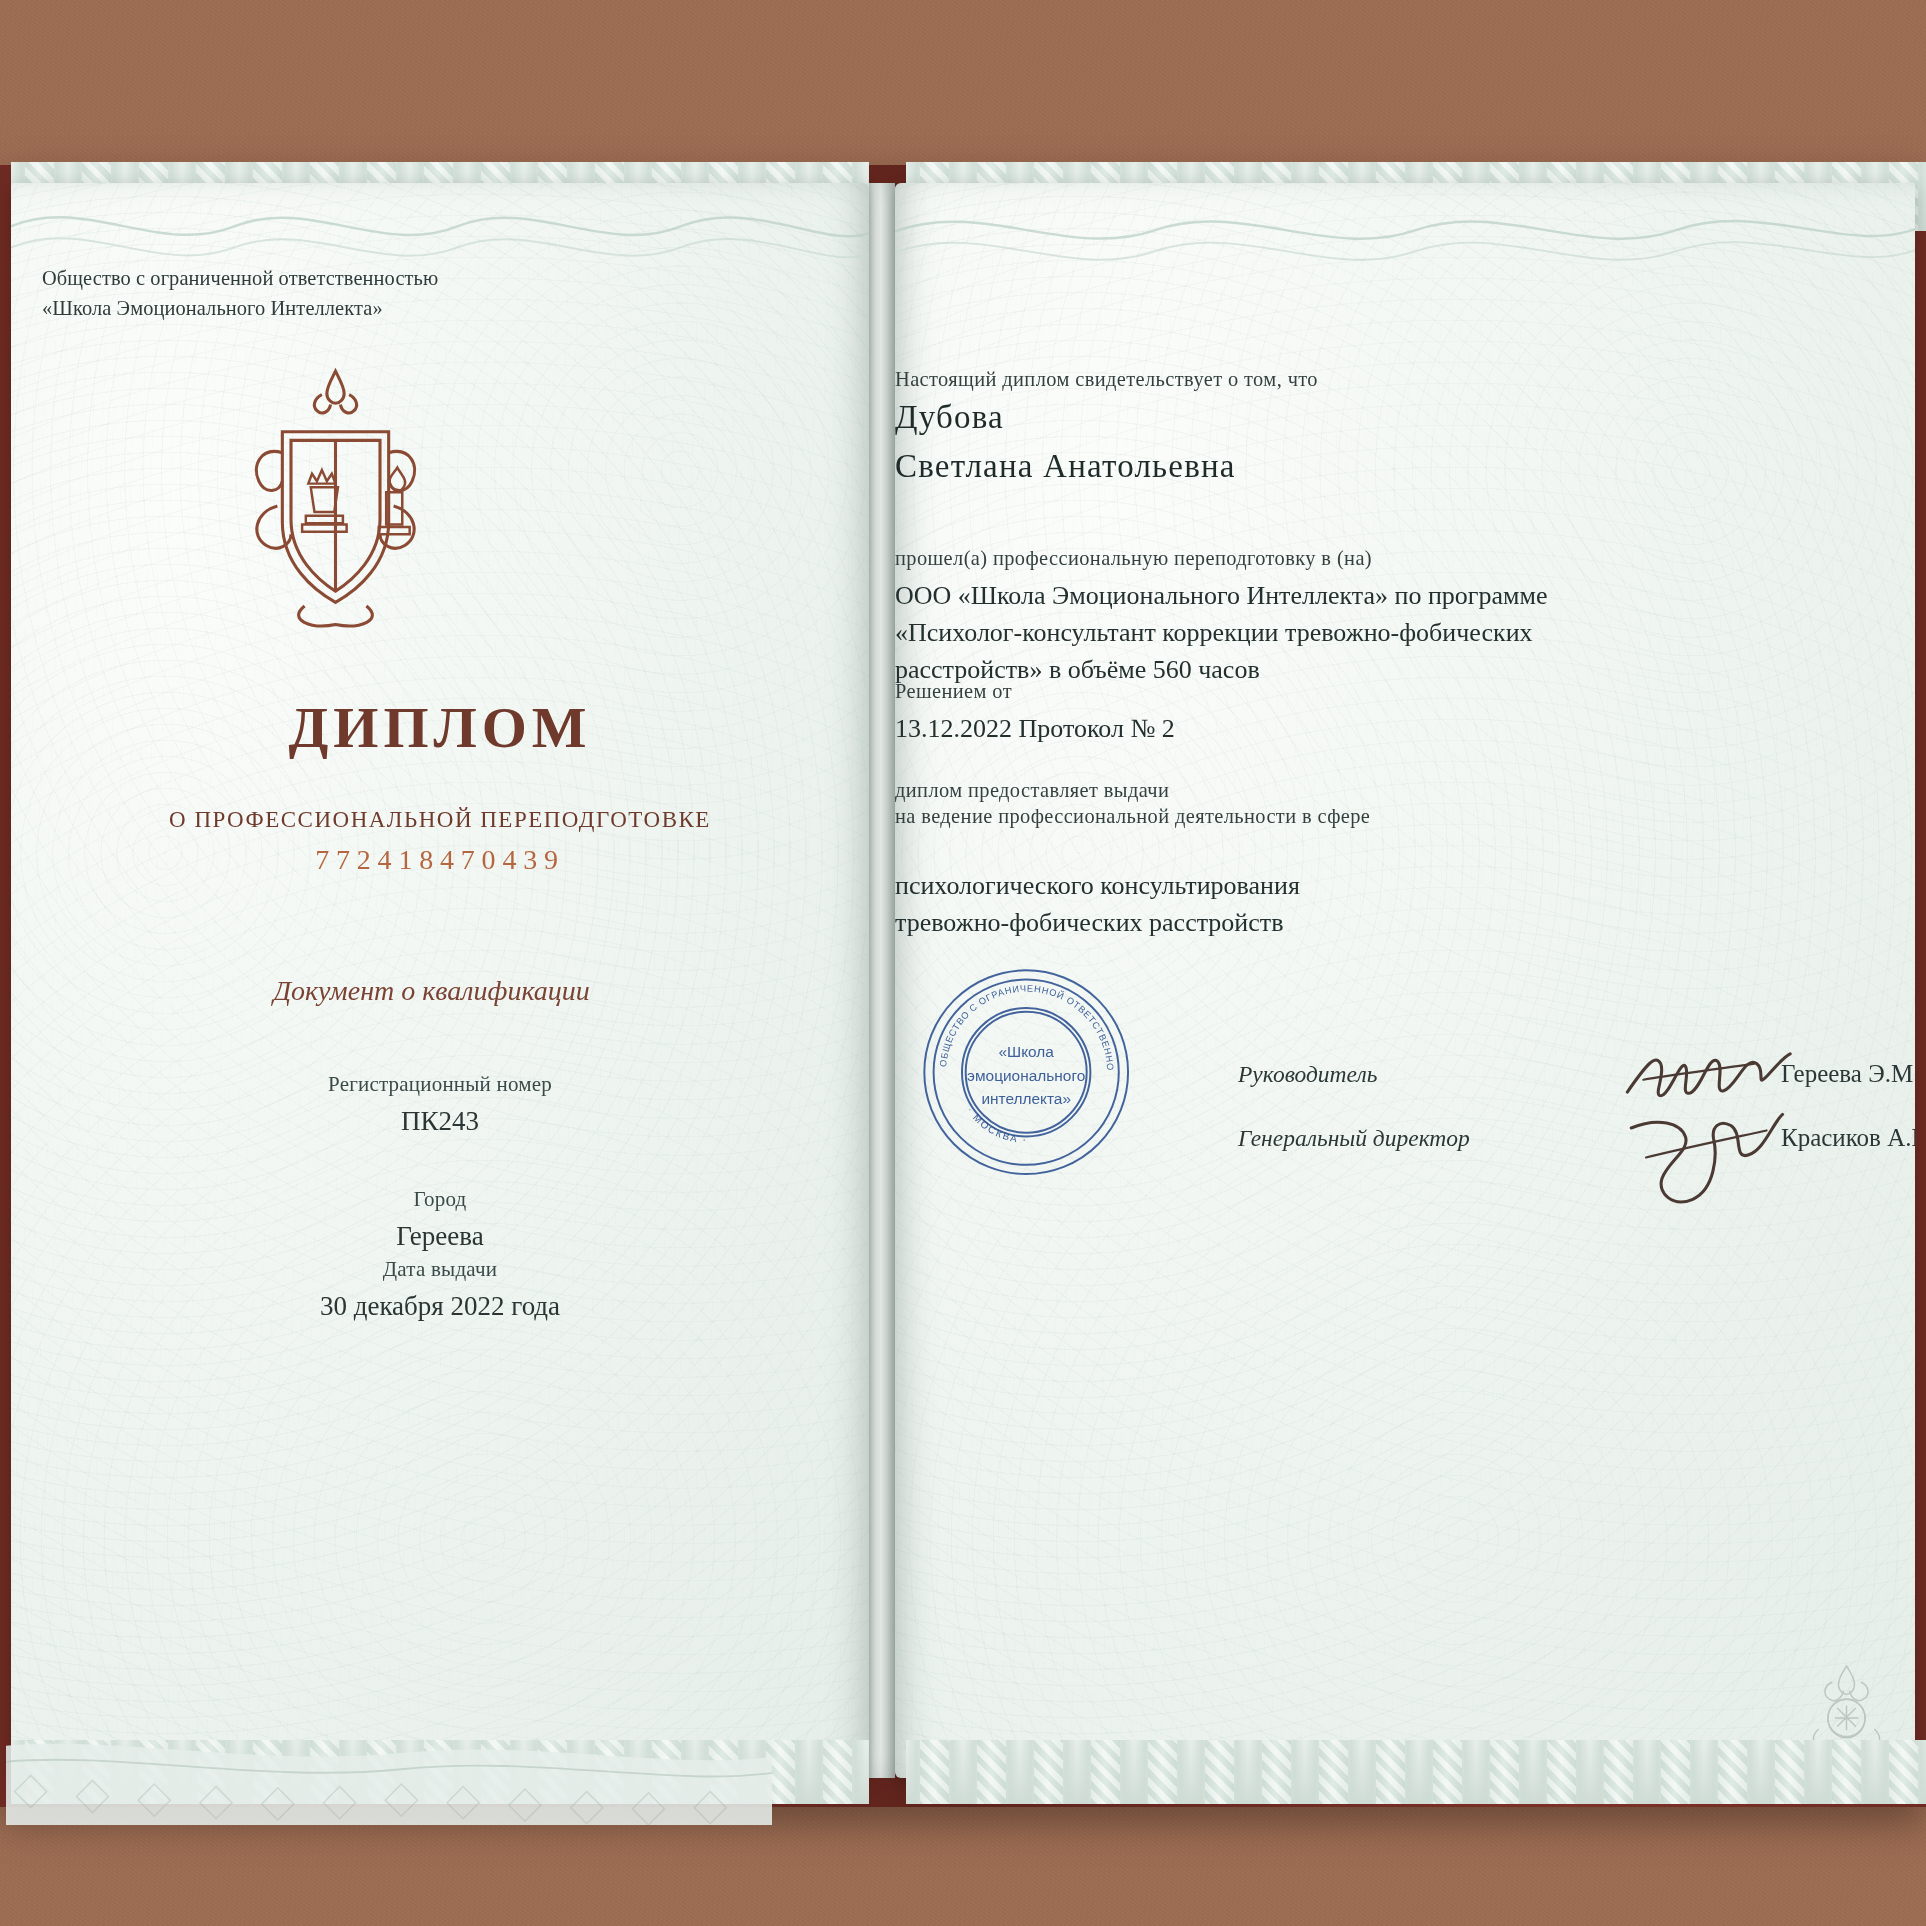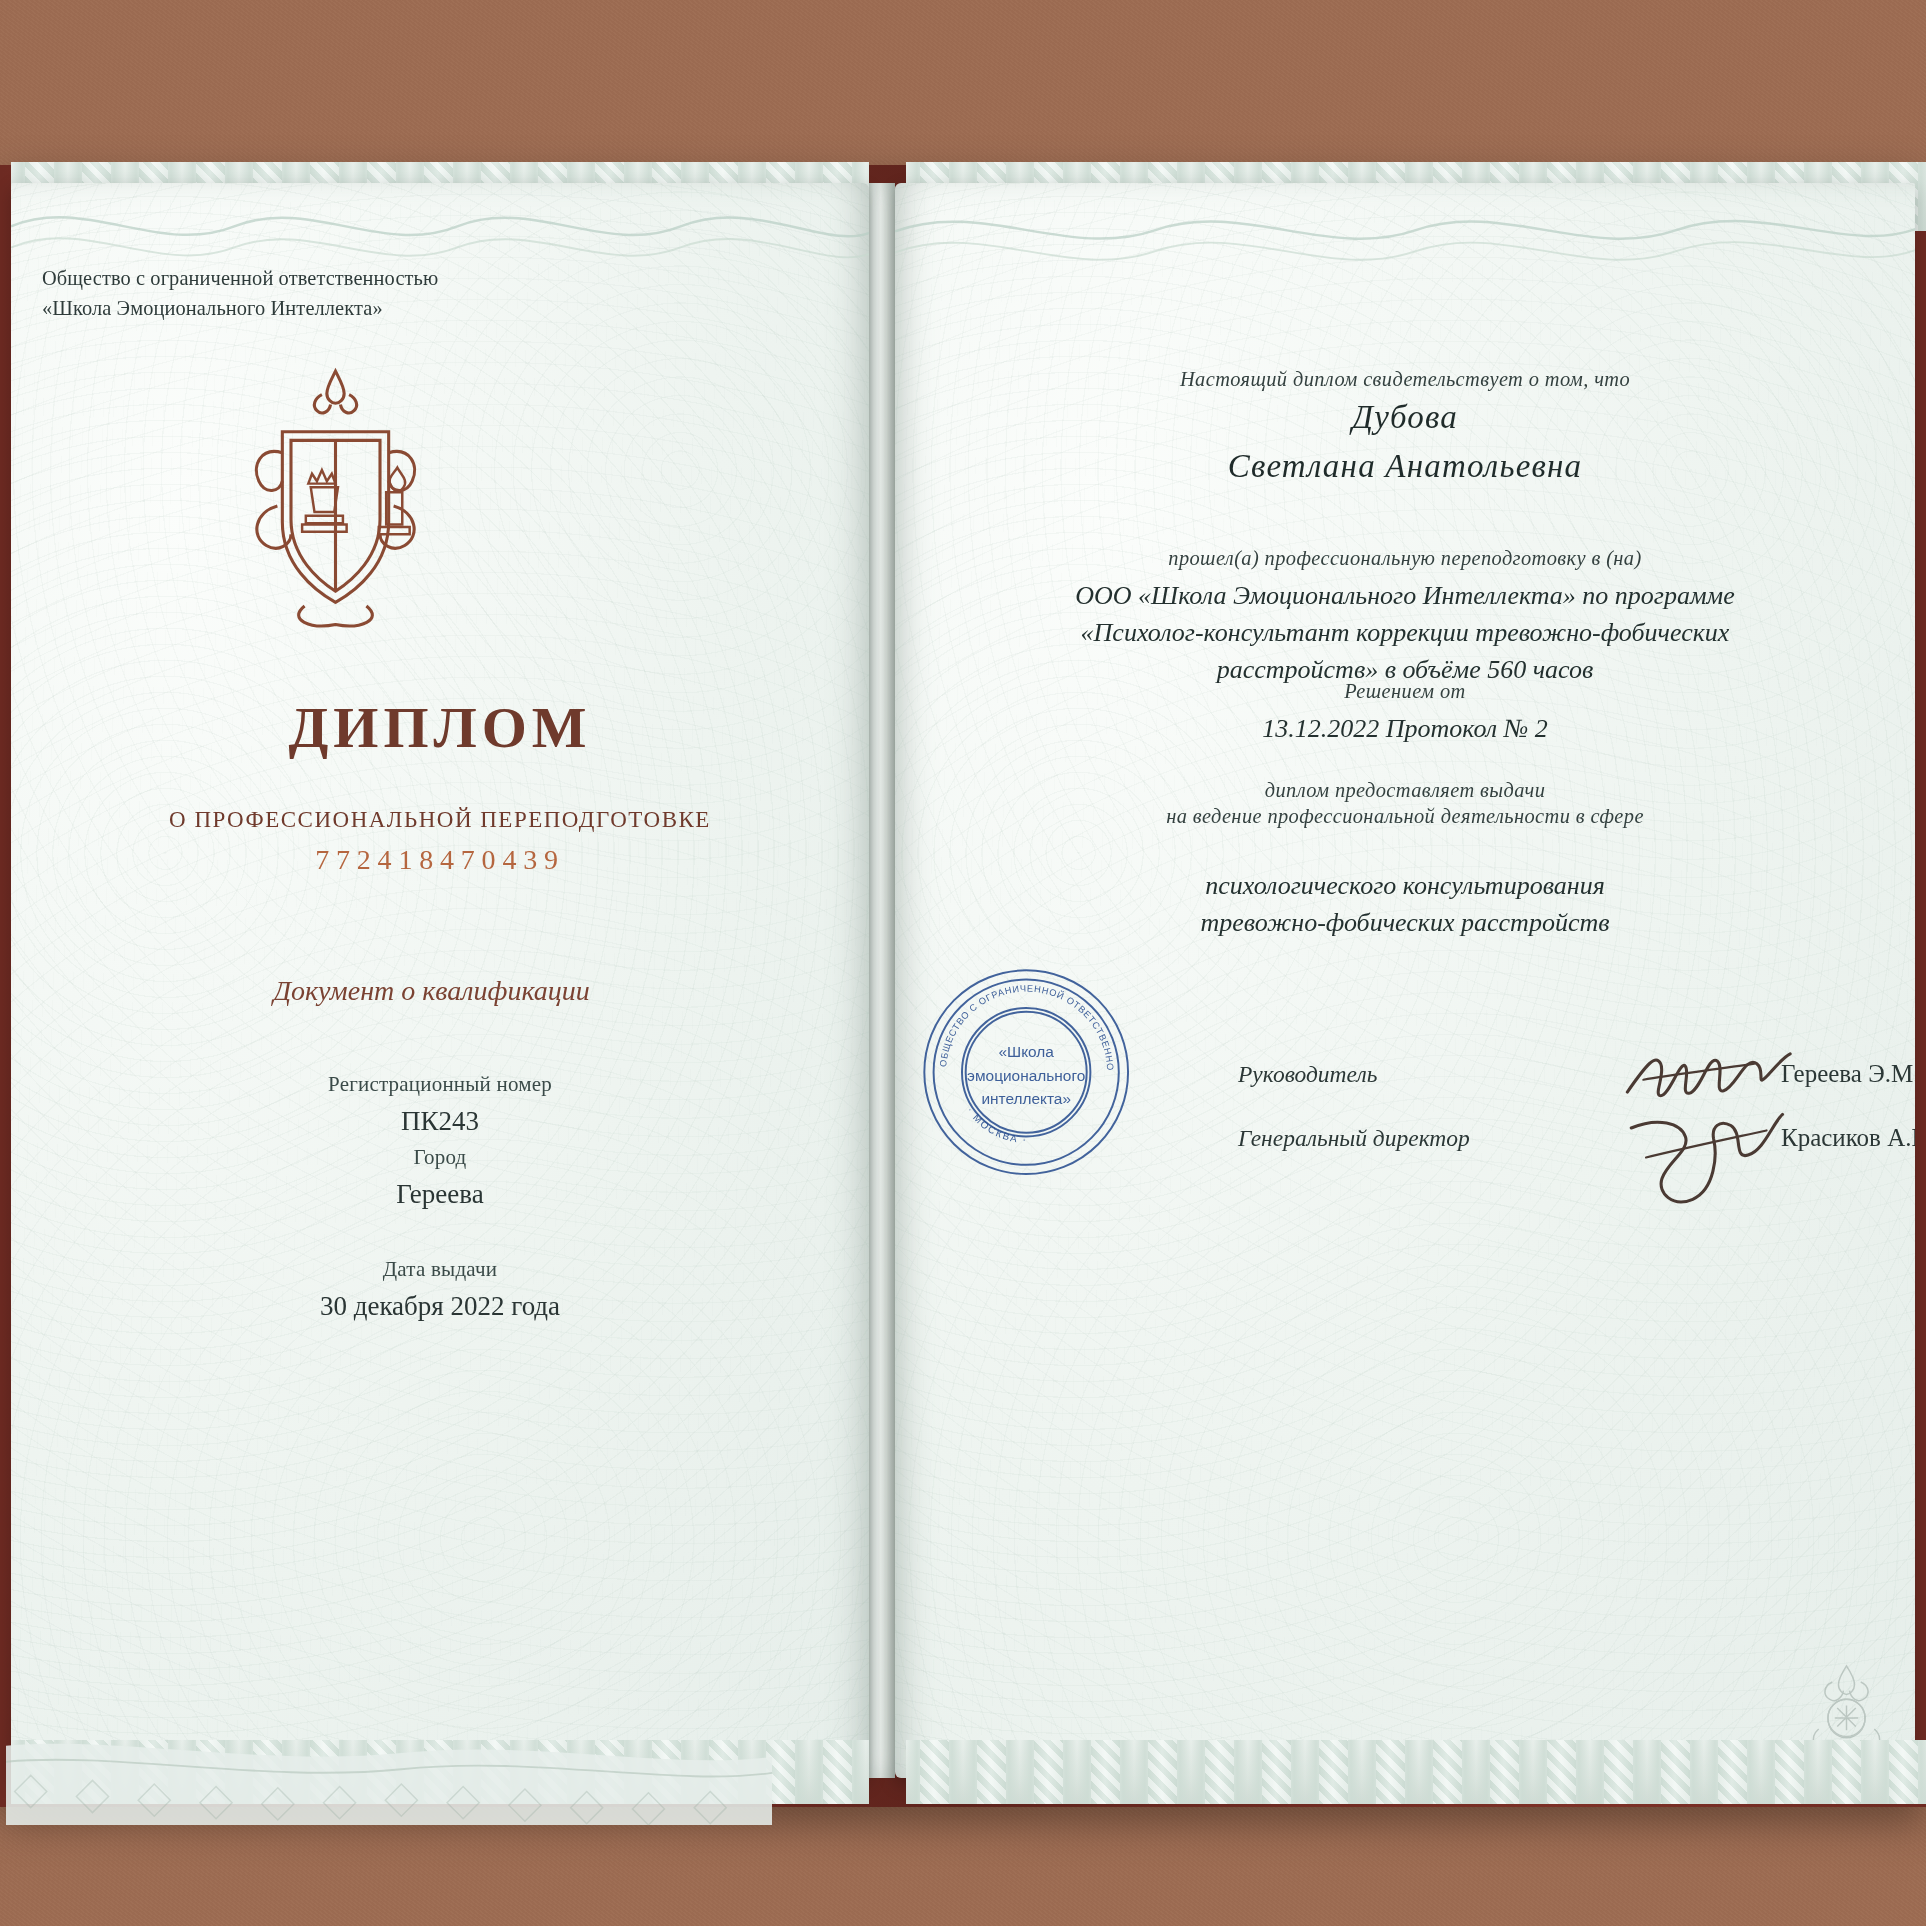--- a/index.html
+++ b/index.html
@@ -189,26 +189,26 @@
     font-size: 28px;
     font-style: italic;
     color: #7a4232;
     margin-top: 20px;
   }
   .field { position:absolute; left:0; right:0; text-align:center; color:#2f3b3a; }
   .field .lbl { font-size: 21px; color:#3a4a48; letter-spacing:0.2px; }
   .field .val { font-size: 27px; color:#2a3534; margin-top: 8.6px; }
 
   .f-reg  { top: 889px; }
-  .f-city { top: 962px; }
+  .f-city { top: 1004px; }
   .f-date { top: 1074px; }
 
   
   .rp { position:absolute; inset:0; }
-  .rp-line { position:absolute; left:0; right:0; text-align:center; color:#2b3736;font-style:italic; }
+  .rp-line { position:absolute; left:0; right:0; text-align:left; color:#2b3736; }
   .small { font-size: 20.4px; letter-spacing:0.4px; color:#33403f; }
   .name {
     font-size: 33px;
     letter-spacing: 1.2px;
     color:#1f2b2a;
   }
   .body-line { font-size: 26px; line-height: 1.42; color:#23302f; }
   .r-head   { top: 185px; }
   .r-name1  { top: 216px; }
   .r-name2  { top: 265px; }

